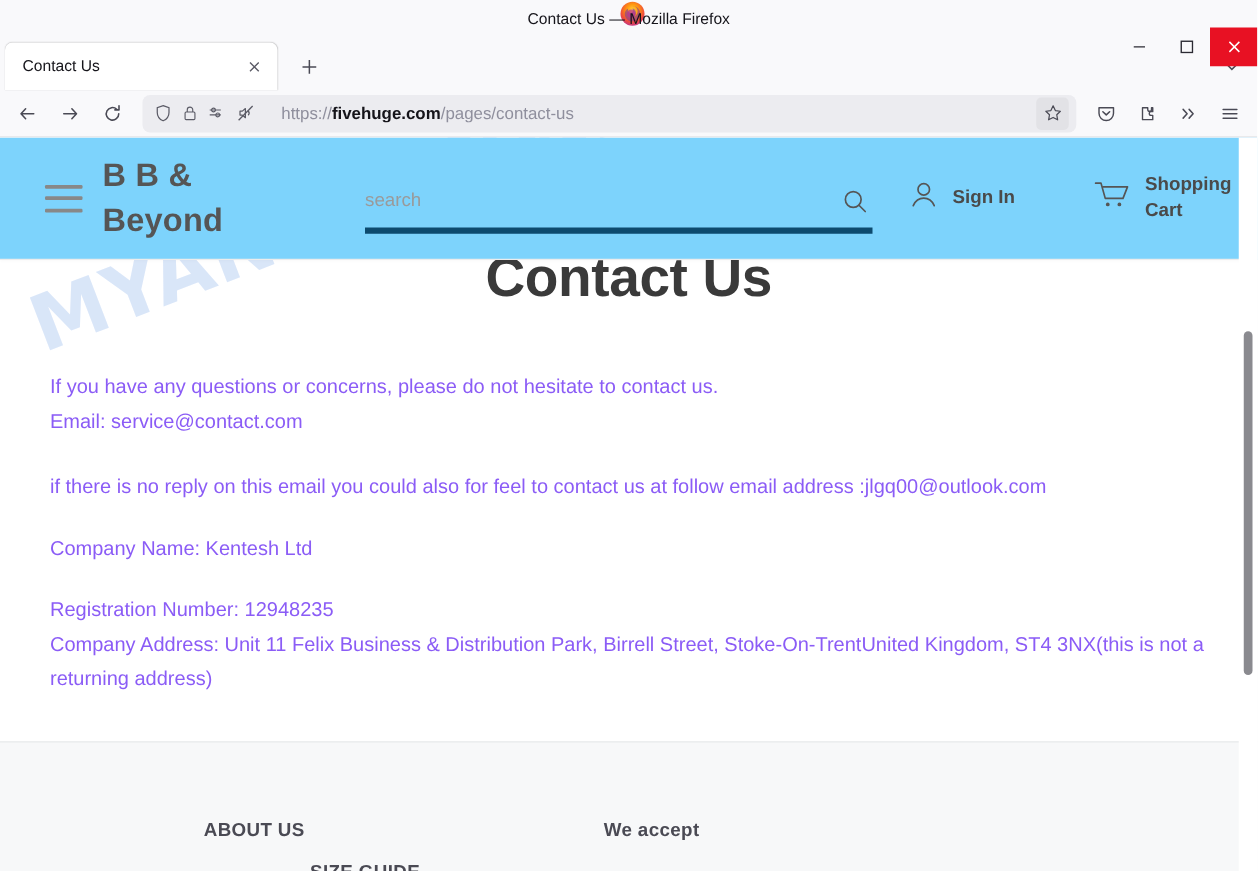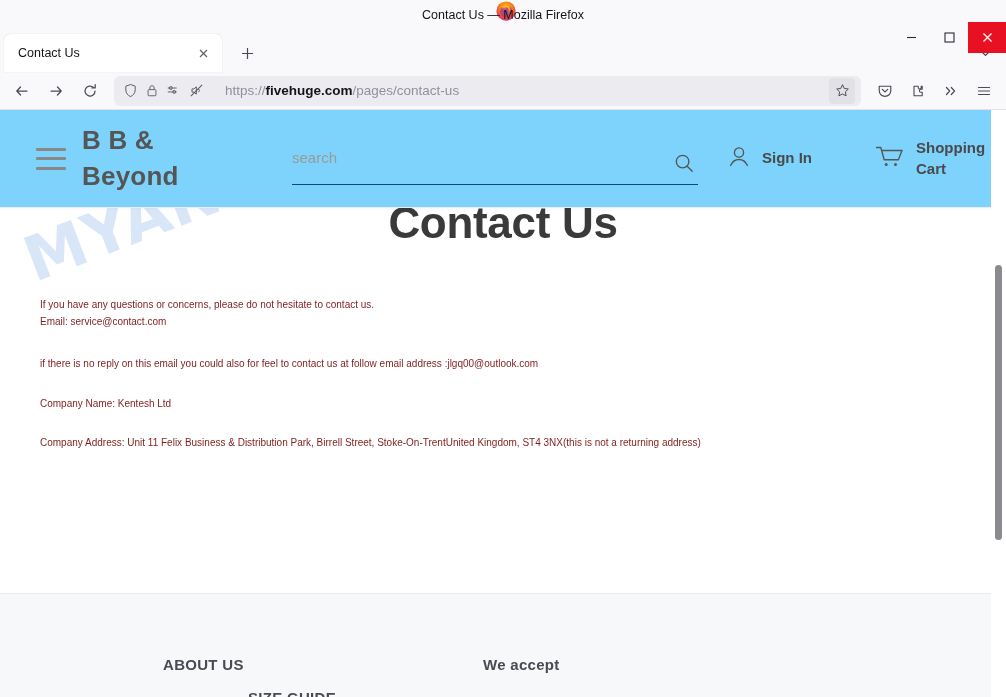--- a/index.html
+++ b/index.html
@@ -80,42 +80,42 @@
     box-shadow: 0 1px 3px rgba(0,0,0,.035);
   }
   .burger { width: 30px; height: 22px; display:flex; flex-direction: column; justify-content: space-between; flex:none; margin-right: 16px;}
   .burger i { display:block; height: 3px; background: #888; border-radius: 1px; }
   .brand {
     font-size: 26px; font-weight: 700; color: #555; line-height: 1.35;
     width: 160px; flex: none; letter-spacing: .2px;
   }
   .search-wrap {
     flex: 1; max-width: 440px; margin: 16px 0 0 50px; position: relative;
-    border-bottom: 1px solid #0c4a6e; display: flex; align-items: flex-start; padding-bottom: 7px;
+    border-bottom: 5px solid #0c4a6e; display: flex; align-items: center; padding-bottom: 7px;
   }
   .search-input {
     border: 0; outline: 0; background: transparent; flex: 1;
     font-size: 15px; color: #333; font-family: "Liberation Sans", sans-serif;
   }
   .search-input::placeholder { color: #9a9a9a; }
   .search-btn { width: 28px; height: 28px; display:flex; align-items:center; justify-content:center; flex:none; }
 
   .header-actions { display: flex; align-items: center; gap: 44px; margin-left: auto; padding-left: 28px;}
   .hact { display: flex; align-items: center; gap: 10px; }
   .hact-label { font-size: 15px; font-weight: 700; color: #4a4a4a; line-height: 1.35; width: 68px; }
 
   
   .page-body { position: absolute; top: 0; left: 0; width: 1006px; }
   .page-title {
     text-align: center; font-size: 44px; font-weight: 700; color: #3a3a3a;
     margin-top: 88px; letter-spacing: -.3px;
   }
   .content {
     padding: 0 40px; margin-top: 48px;
-    font-size: 10px; color: #7f1d1d; line-height: 1.72;
+    font-size: 16px; color: #8b5cf6; line-height: 1.72;
   }
   .content p { margin: 0; }
   .content .gap { height: 25px; }
   .content .gap-sm { height: 22px; }
 
   
   .watermark {
     position: absolute; top: 118px; left: 14px; width: 1000px;
     font-size: 62px; font-weight: 700; color: #c3d7f5;
     transform: rotate(-21deg); transform-origin: left top;
@@ -284,20 +284,21 @@
       <h1 class="page-title">Contact Us</h1>
 
       <div class="content">
         <p>If you have any questions or concerns, please do not hesitate to contact us.</p>
         <p>Email: service@contact.com</p>
         <div class="gap"></div>
         <p>if there is no reply on this email you could also for feel to contact us at follow email address :jlgq00@outlook.com</p>
         <div class="gap-sm"></div>
         <p> Company Name: Kentesh Ltd</p>
         <div class="gap-sm"></div>
+        <p>Registration Number: 12948235</p>
         <p>Company Address: Unit 11 Felix Business &amp; Distribution Park, Birrell Street, Stoke-On-TrentUnited Kingdom, ST4 3NX(this is not a returning address)</p>
       </div>
     </div>
 
     <div class="watermark">MYANTISPYWARE.COM</div>
 
     <div class="site-header">
       <div class="burger">
         <i></i>
           <i></i>

